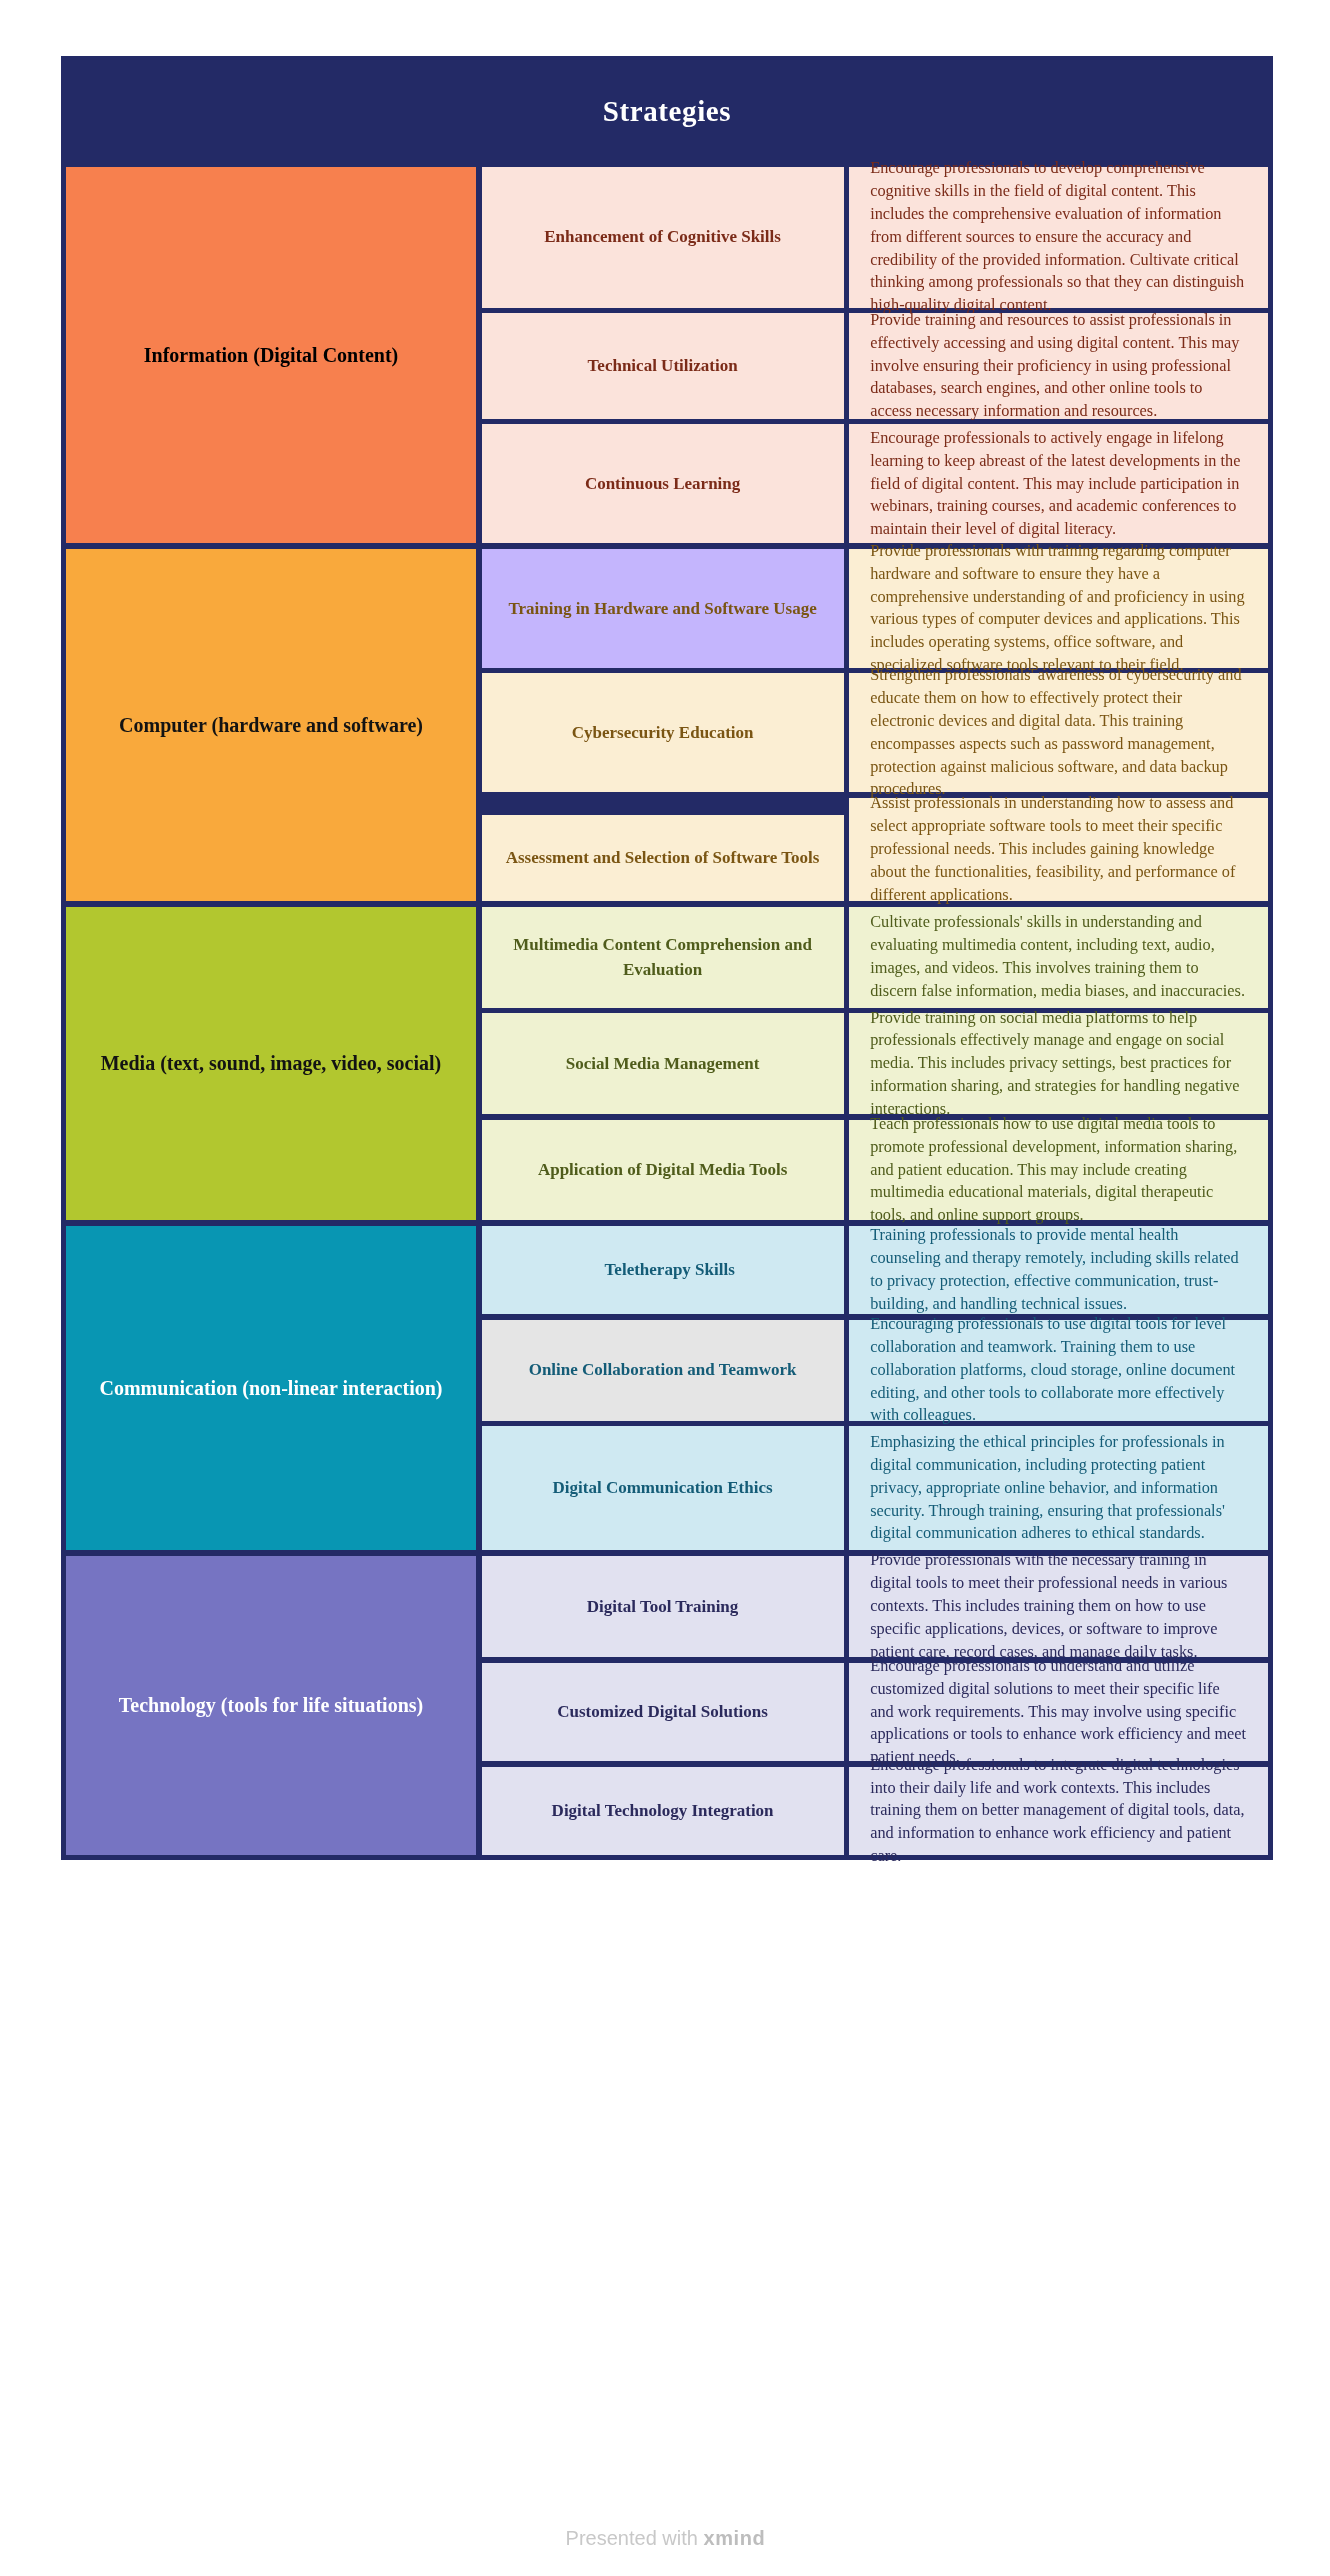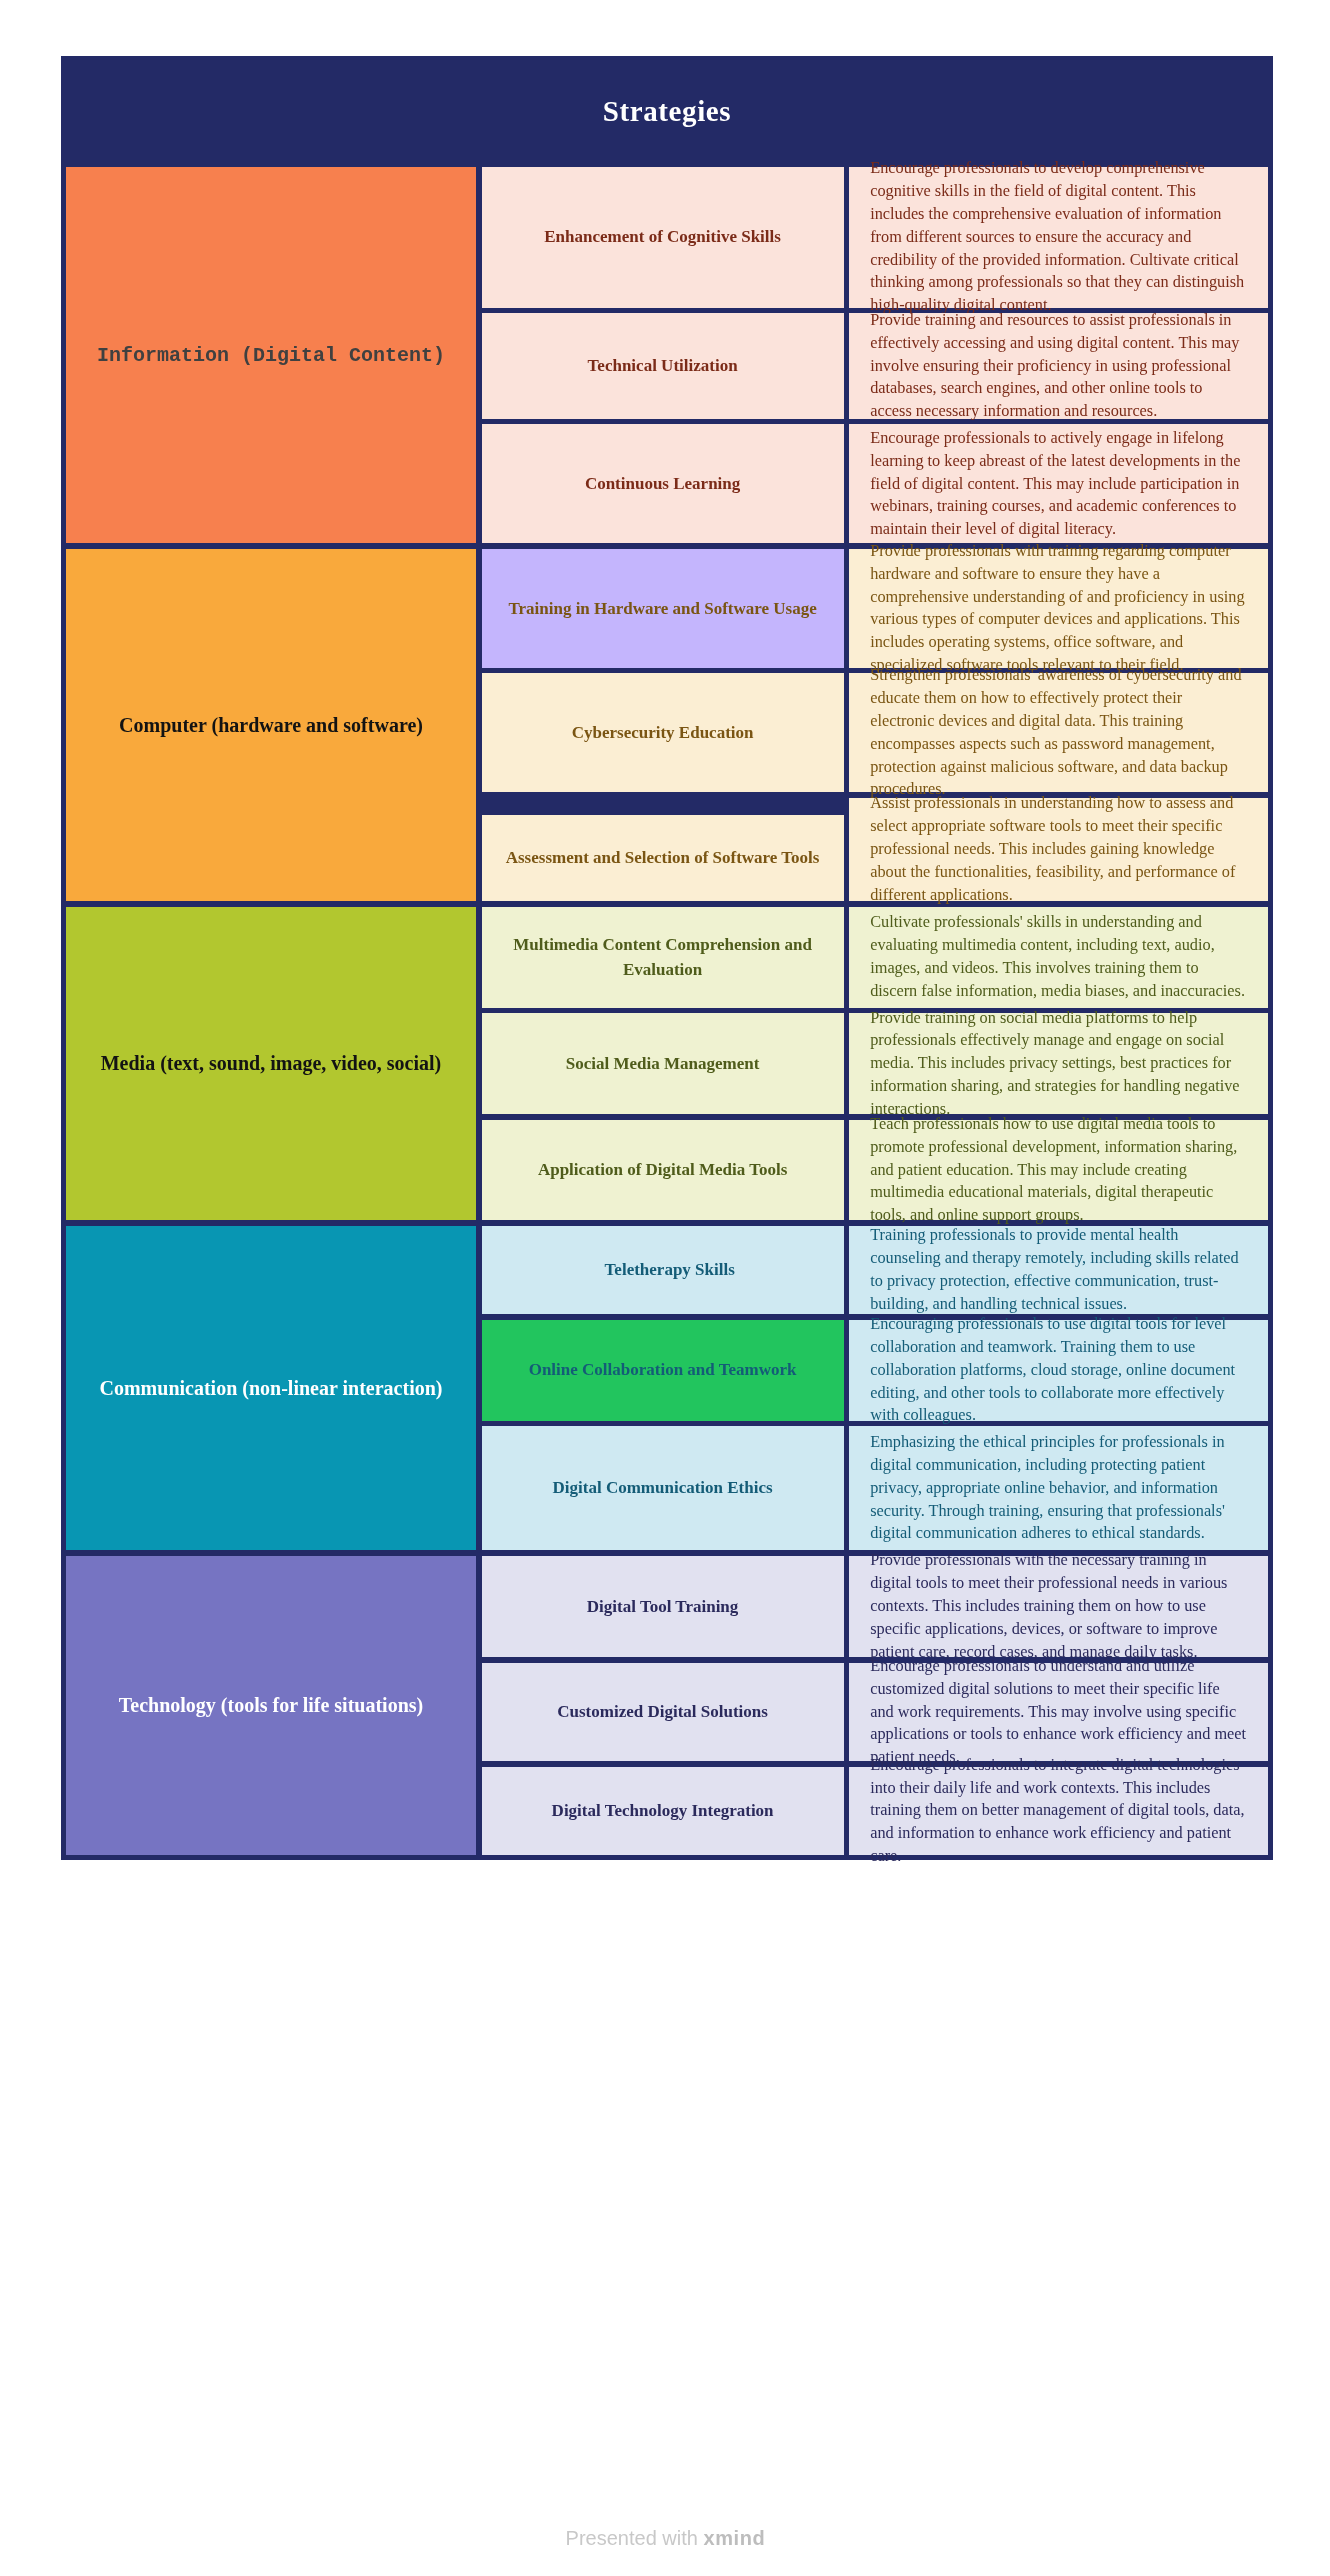--- a/index.html
+++ b/index.html
@@ -112,21 +112,21 @@
 </style>
 </head>
 <body>
 
 <div class="page">
   <div class="matrix">
 
     <div class="matrix-header">Strategies</div>
 
     <div class="section" style="flex:836 1 0;">
-      <div class="category-cell" style="background-color: rgb(247, 128, 78); color: #404040; font-family: Liberation Mono, monospace;">Information (Digital Content)</div>
+      <div class="category-cell" style="background-color: rgb(247, 128, 78); color: #000000;">Information (Digital Content)</div>
       <div class="rows">
         <div class="strategy-row" style="flex:326 1 0;">
           <div class="label-cell" style="background-color: rgb(251, 227, 219); color: rgb(123, 43, 24);">Enhancement of Cognitive Skills</div>
           <div class="desc-cell" style="background-color: rgb(251, 227, 219); color: rgb(123, 43, 24);">
             <span>Encourage professionals to develop comprehensive cognitive skills in the field of digital content. This includes the comprehensive evaluation of information from different sources to ensure the accuracy and credibility of the provided information. Cultivate critical thinking among professionals so that they can distinguish high-quality digital content.</span>
           </div>
         </div>
         <div class="strategy-row" style="flex:244 1 0;">
           <div class="label-cell" style="background-color: rgb(251, 227, 219); color: rgb(123, 43, 24);">Technical Utilization</div>
           <div class="desc-cell" style="background-color: rgb(251, 227, 219); color: rgb(123, 43, 24);">
@@ -193,21 +193,21 @@
     <div class="section" style="flex:719 1 0;">
       <div class="category-cell" style="background-color: rgb(8, 150, 179); color: rgb(255, 255, 255);">Communication (non-linear interaction)</div>
       <div class="rows">
         <div class="strategy-row" style="flex:205 1 0;">
           <div class="label-cell" style="background-color: rgb(207, 233, 242); color: rgb(20, 92, 119); padding-left: 28px;">Teletherapy Skills</div>
           <div class="desc-cell" style="background-color: rgb(207, 233, 242); color: rgb(20, 92, 119);">
             <span>Training professionals to provide mental health counseling and therapy remotely, including skills related to privacy protection, effective communication, trust-building, and handling technical issues.</span>
           </div>
         </div>
         <div class="strategy-row" style="flex:235 1 0;">
-          <div class="label-cell" style="background-color: #22c55e; color: rgb(20, 92, 119);">Online Collaboration and Teamwork</div>
+          <div class="label-cell" style="background-color: #e5e5e5; color: rgb(20, 92, 119);">Online Collaboration and Teamwork</div>
           <div class="desc-cell" style="background-color: rgb(207, 233, 242); color: rgb(20, 92, 119);">
             <span>Encouraging professionals to use digital tools for level collaboration and teamwork. Training them to use collaboration platforms, cloud storage, online document editing, and other tools to collaborate more effectively with colleagues.</span>
           </div>
         </div>
         <div class="strategy-row" style="flex:288 1 0;">
           <div class="label-cell" style="background-color: rgb(207, 233, 242); color: rgb(20, 92, 119);">Digital Communication Ethics</div>
           <div class="desc-cell" style="background-color: rgb(207, 233, 242); color: rgb(20, 92, 119);">
             <span>Emphasizing the ethical principles for professionals in digital communication, including protecting patient privacy, appropriate online behavior, and information security. Through training, ensuring that professionals' digital communication adheres to ethical standards.</span>
           </div>
         </div>

